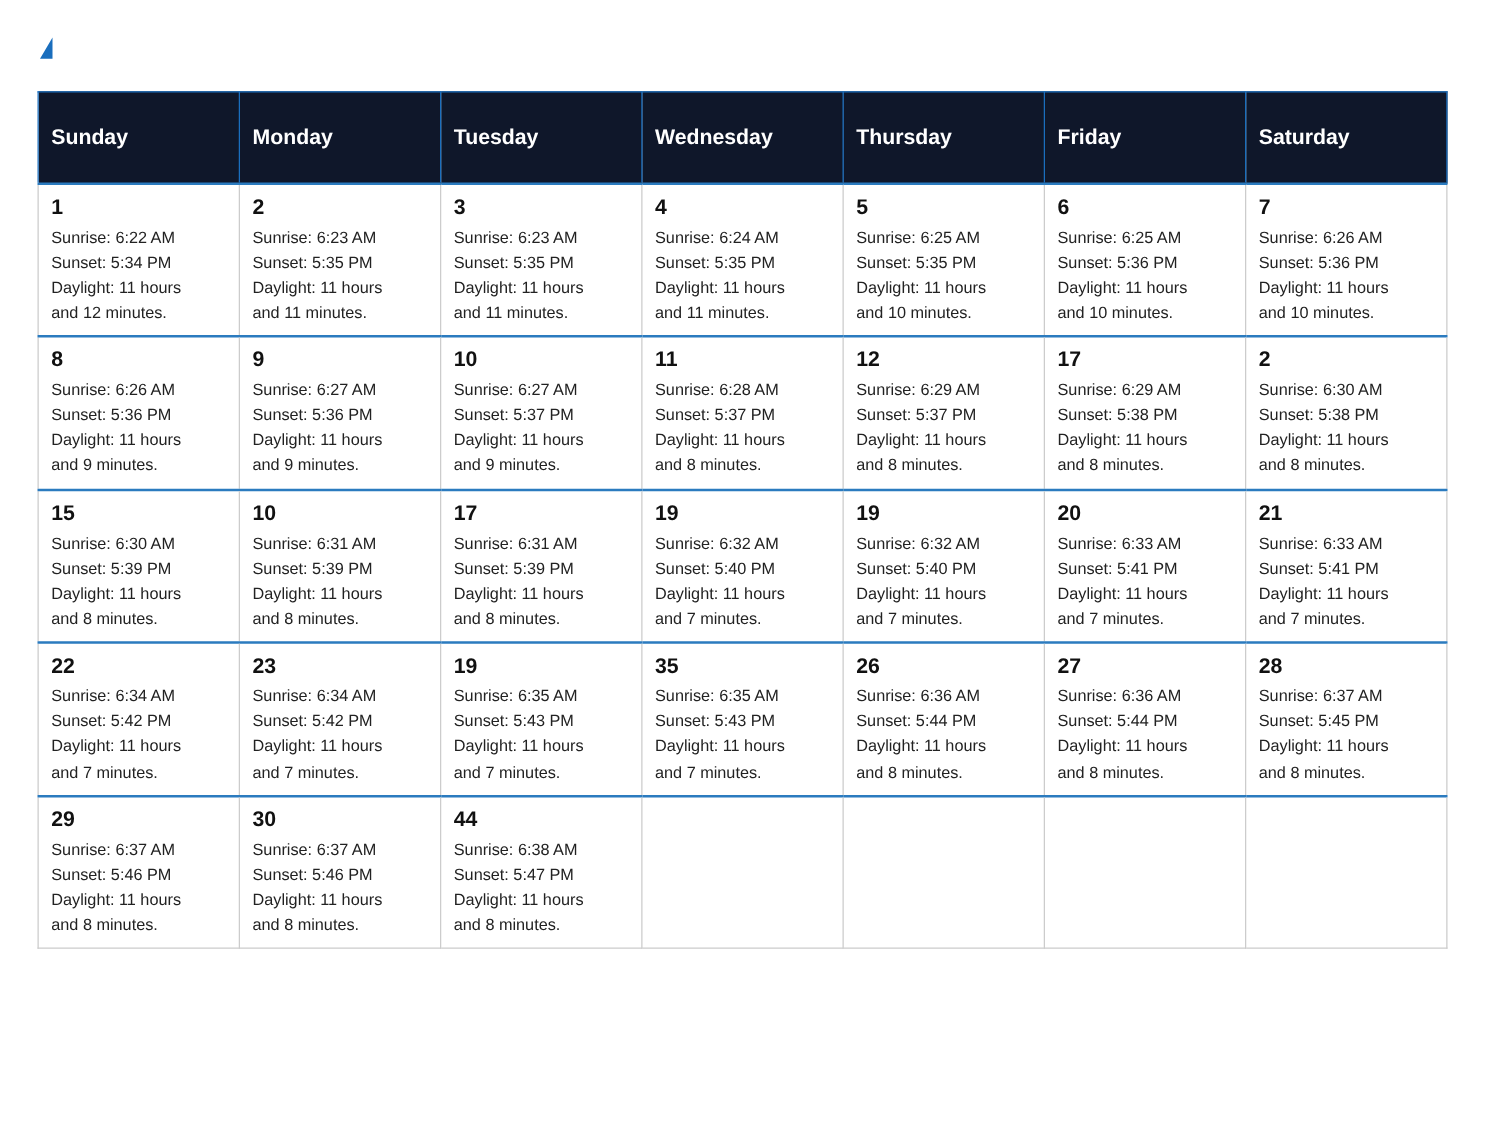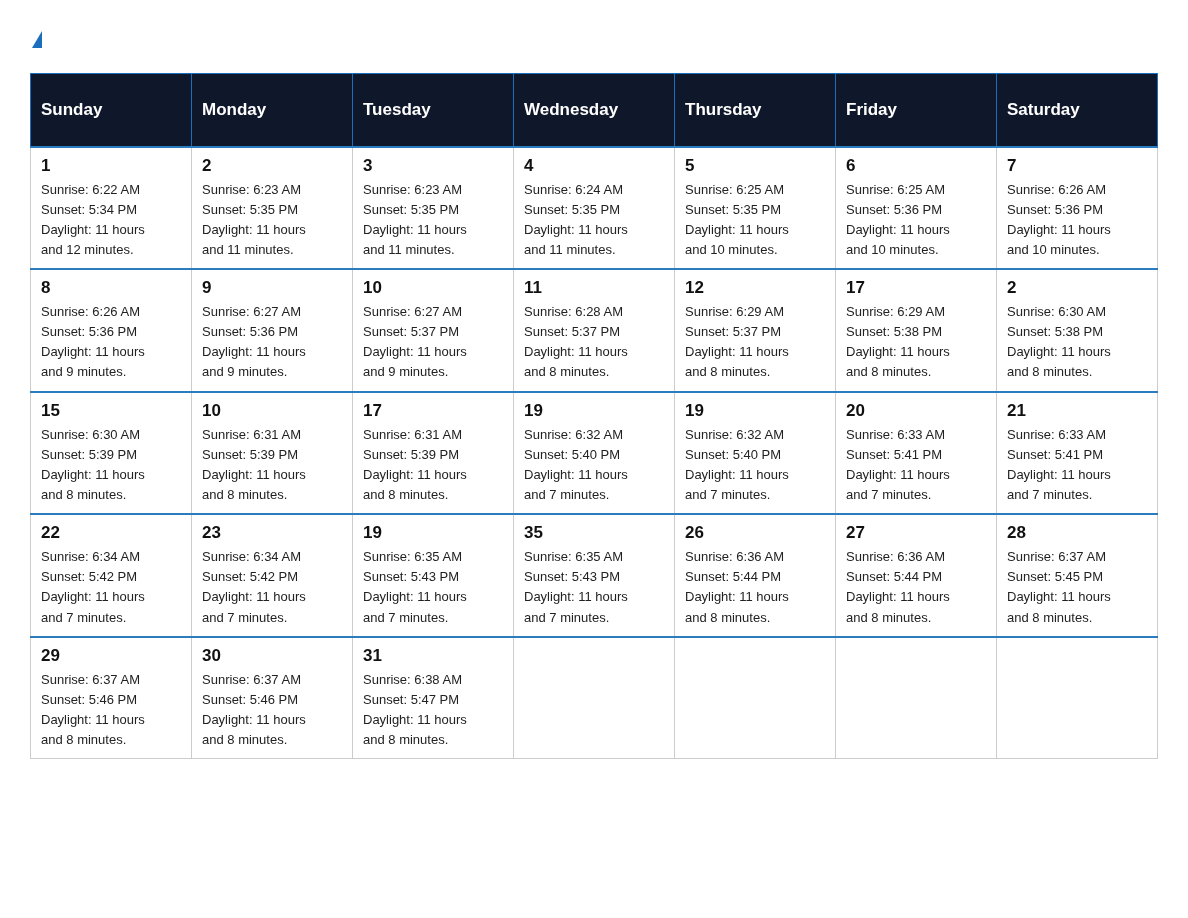--- a/index.html
+++ b/index.html
@@ -152,20 +152,20 @@
         <td><span class="day-number">23</span><span class="day-info">Sunrise: 6:34 AM<br>Sunset: 5:42 PM<br>Daylight: 11 hours<br>and 7 minutes.</span></td>
         <td><span class="day-number">19</span><span class="day-info">Sunrise: 6:35 AM<br>Sunset: 5:43 PM<br>Daylight: 11 hours<br>and 7 minutes.</span></td>
         <td><span class="day-number">35</span><span class="day-info">Sunrise: 6:35 AM<br>Sunset: 5:43 PM<br>Daylight: 11 hours<br>and 7 minutes.</span></td>
         <td><span class="day-number">26</span><span class="day-info">Sunrise: 6:36 AM<br>Sunset: 5:44 PM<br>Daylight: 11 hours<br>and 8 minutes.</span></td>
         <td><span class="day-number">27</span><span class="day-info">Sunrise: 6:36 AM<br>Sunset: 5:44 PM<br>Daylight: 11 hours<br>and 8 minutes.</span></td>
         <td><span class="day-number">28</span><span class="day-info">Sunrise: 6:37 AM<br>Sunset: 5:45 PM<br>Daylight: 11 hours<br>and 8 minutes.</span></td>
       </tr>
       <tr class="row-separator">
         <td><span class="day-number">29</span><span class="day-info">Sunrise: 6:37 AM<br>Sunset: 5:46 PM<br>Daylight: 11 hours<br>and 8 minutes.</span></td>
         <td><span class="day-number">30</span><span class="day-info">Sunrise: 6:37 AM<br>Sunset: 5:46 PM<br>Daylight: 11 hours<br>and 8 minutes.</span></td>
-        <td><span class="day-number">31</span><span class="day-info">Sunrise: 6:38 AM<br>Sunset: 5:47 PM<br>Daylight: 11 hours<br>and 8 minutes.</span></td>
+        <td><span class="day-number">44</span><span class="day-info">Sunrise: 6:38 AM<br>Sunset: 5:47 PM<br>Daylight: 11 hours<br>and 8 minutes.</span></td>
         <td class="empty-cell"></td>
         <td class="empty-cell"></td>
         <td class="empty-cell"></td>
         <td class="empty-cell"></td>
       </tr>
     </tbody>
 </table>
 
 </body></html>

